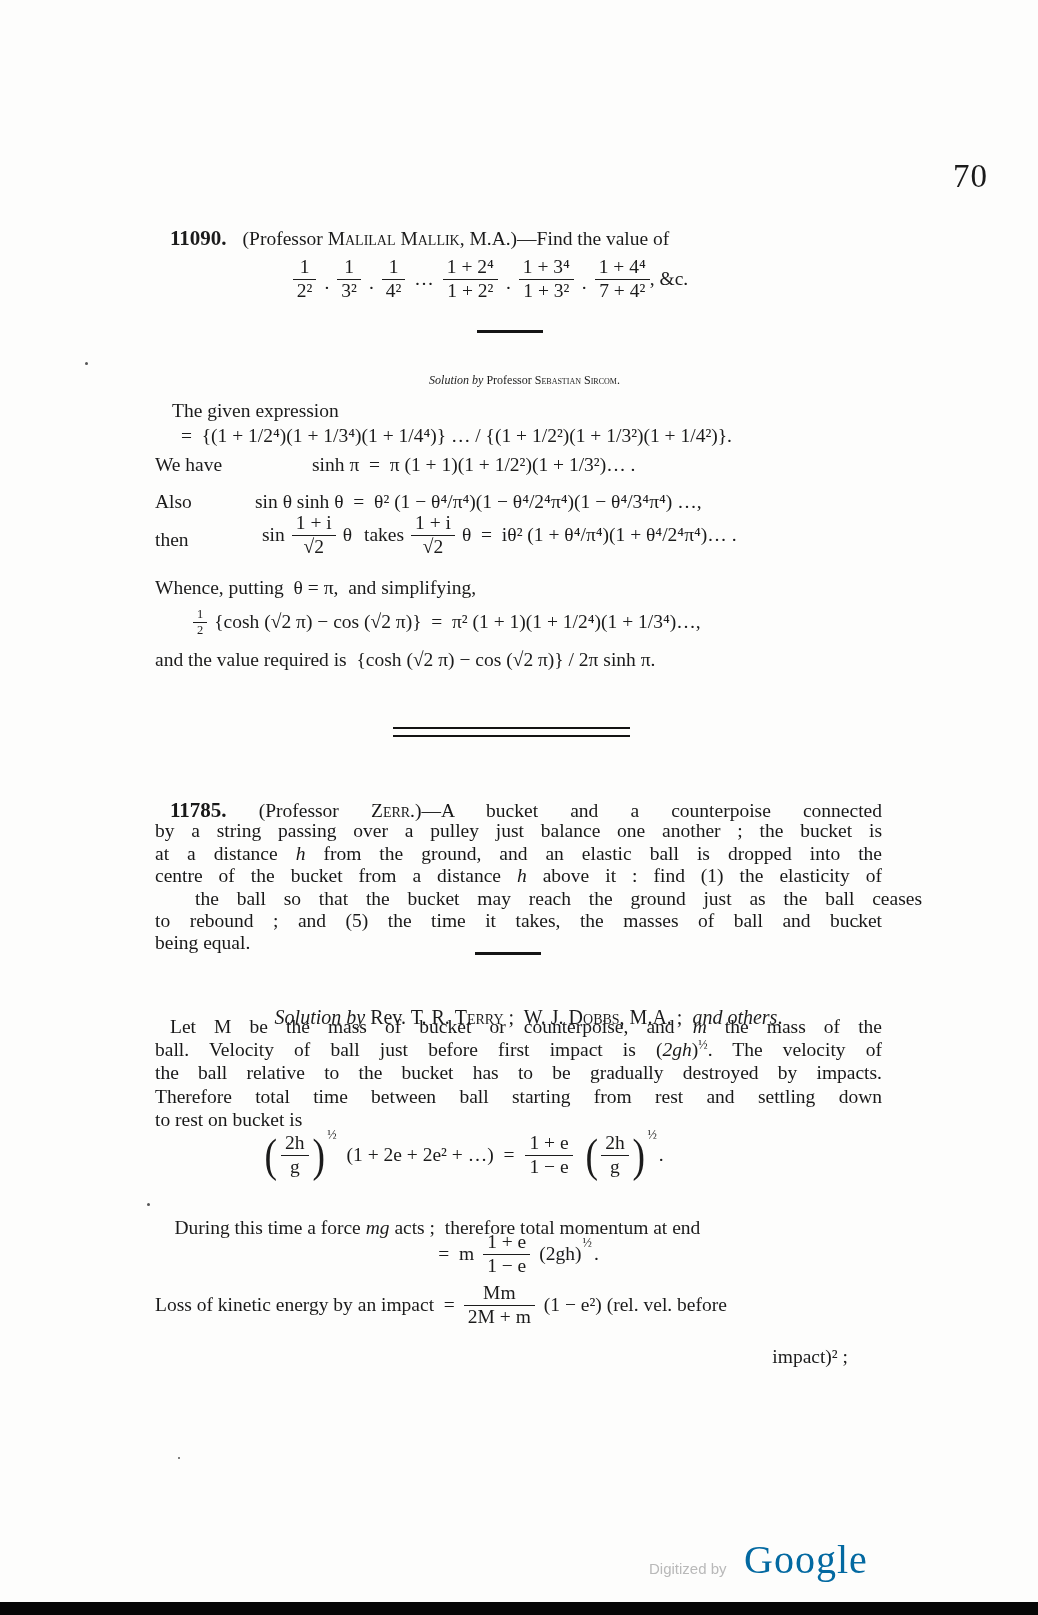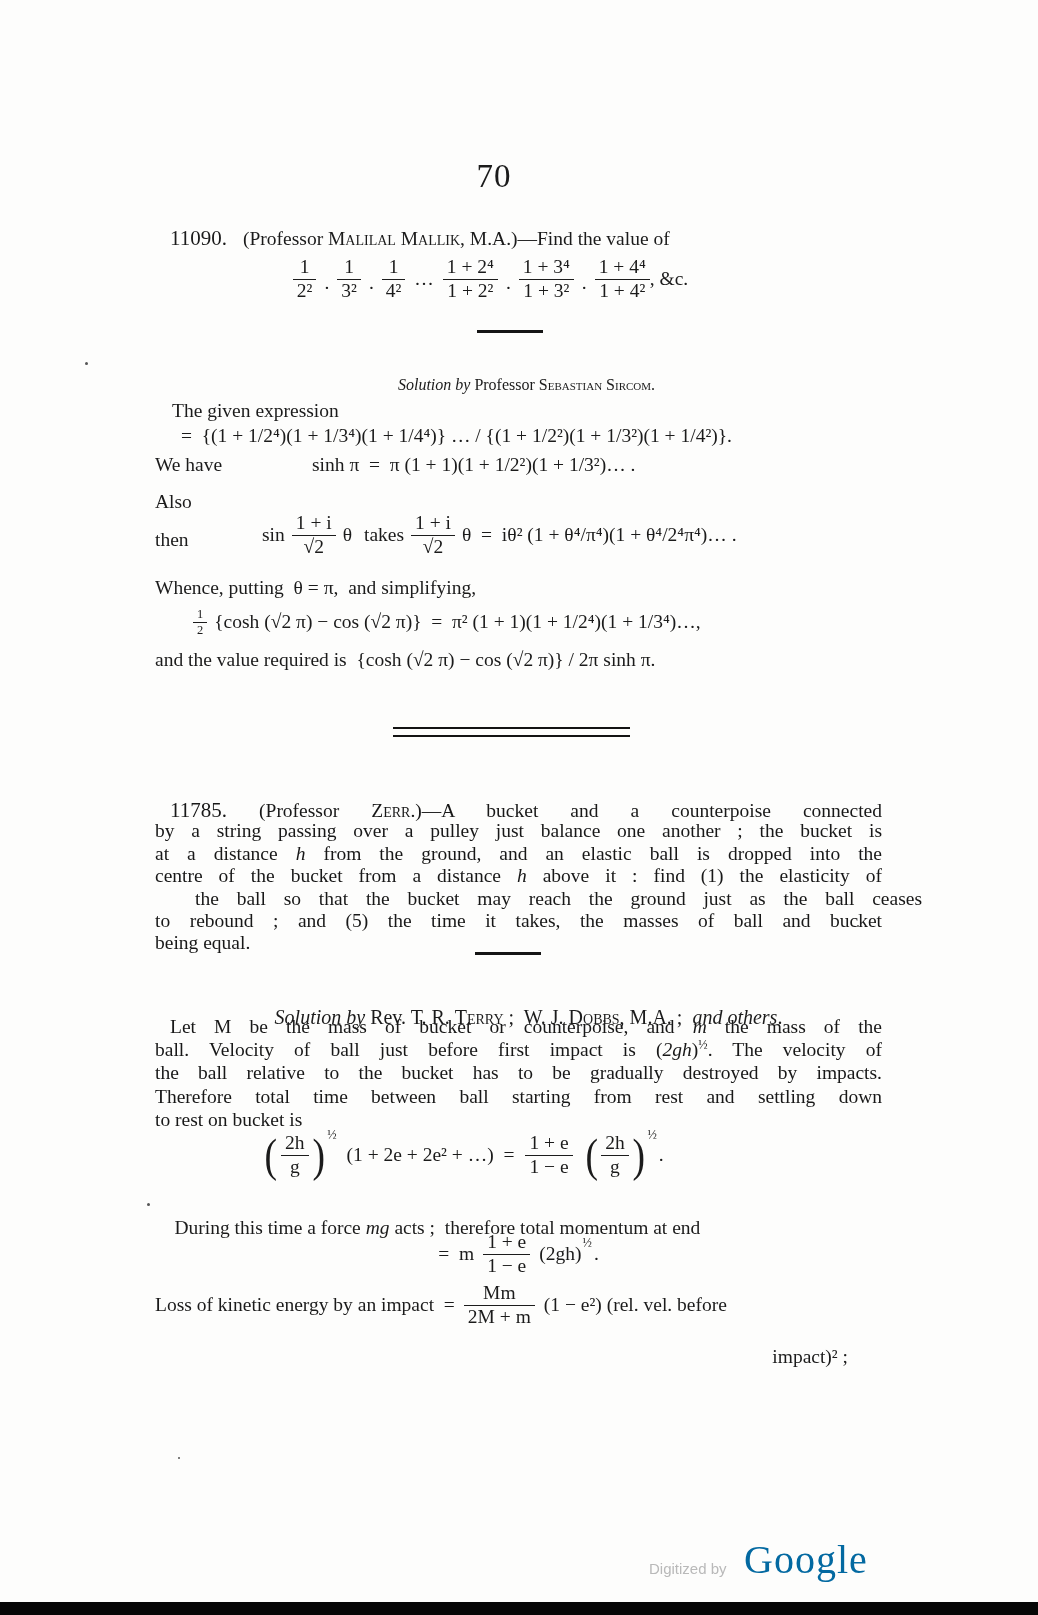--- a/index.html
+++ b/index.html
@@ -4,21 +4,21 @@
 <style>
   *{box-sizing:border-box;margin:0;padding:0}
   body{margin:0;background:#ffffff}
   .page{position:relative;width:1038px;height:1615px;margin:0 auto;background:#fdfdfc;
         font-family:"Liberation Serif","DejaVu Serif",serif;color:#1b1b1b;overflow:hidden}
   .abs{position:absolute}
   .t{font-size:19.5px;line-height:1.18}
   .pre{white-space:pre}
   .it{font-style:italic}
   .sc{font-variant:small-caps}
-  .bnum{font-weight:400;font-size:21px}
+  .bnum{font-weight:700;font-size:21px}
   .jline{position:absolute;left:155px;width:727px;font-size:19.5px;line-height:1.15;
          text-align:justify;text-align-last:justify;color:#181818}
   .jline.noj{text-align:left;text-align-last:auto}
   .center-col{left:155px;width:727px;text-align:center}
   .row{display:flex;align-items:center}
   .frac{display:inline-block;vertical-align:middle;text-align:center;line-height:1.06}
   .frac>span{display:block;padding:0 4px}
   .frac .den{border-top:1.7px solid #1c1c1c;margin-top:1px;padding-top:1px}
   .frac.sm{font-size:12.5px;line-height:1.0}
   .frac.sm .den{border-top-width:1.2px}
@@ -32,21 +32,21 @@
   .speck{position:absolute;background:#555;border-radius:50%}
   .wm{color:#b9b9b9;font-family:"Liberation Sans","DejaVu Sans",sans-serif}
   .wm-brand{color:#0369a1;font-family:"Liberation Serif","DejaVu Serif",serif}
   .bar{background:#060606}
 </style>
 </head>
 <body>
 
 <div class="page">
 
-  <div class="abs" style="top:158px;left:0;width:988px;text-align:center;font-size:33px;letter-spacing:1px;">70</div>
+  <div class="abs" style="top:158px;left:0;width:988px;text-align:right;font-size:33px;letter-spacing:1px;">70</div>
 
   <div class="abs t" style="top:226px;left:170px;white-space:nowrap;">
     <span class="bnum">11090.</span><span class="pre" style="margin-left:16px;"><span>(Professor </span><span class="sc">Malilal Mallik</span><span>, M.A.)—Find the value of</span></span>
   </div>
 
   <div class="abs row" style="top:250px;left:155px;width:727px;height:58px;justify-content:center;transform:translateX(-28px);font-size:19.5px;">
     <span class="frac">
         <span class="num">1</span>
         <span class="den">2²</span>
       </span>
@@ -66,38 +66,39 @@
         <span class="den">1 + 2²</span>
       </span>
     <span class="fsep">.</span>
     <span class="frac">
         <span class="num">1 + 3⁴</span>
         <span class="den">1 + 3²</span>
       </span>
     <span class="fsep">.</span>
     <span class="frac">
         <span class="num">1 + 4⁴</span>
-        <span class="den">1 + 4²</span>
+        <span class="den">7 + 4²</span>
       </span>
     <span class="pre">, &amp;c.</span>
   </div>
 
   <div class="abs rule" style="top:330px;left:477px;width:66px;height:3px;"></div>
 
-  <div class="abs center-col pre" style="top:358px;font-size:16px;">
+  <div class="abs center-col pre" style="top:358px;font-size:12px;">
     <span class="it">Solution by</span><span> Professor </span><span class="sc">Sebastian Sircom</span><span>.</span>
   </div>
 
   <div class="abs t" style="top:399px;left:172px;">The given expression</div>
   <div class="abs t pre" style="top:424px;left:181px;">=  {(1 + 1/2⁴)(1 + 1/3⁴)(1 + 1/4⁴)} … / {(1 + 1/2²)(1 + 1/3²)(1 + 1/4²)}.</div>
 
   <div class="abs t" style="top:453px;left:155px;">We have</div>
   <div class="abs t pre" style="top:453px;left:312px;">sinh π  =  π (1 + 1)(1 + 1/2²)(1 + 1/3²)… .</div>
 
   <div class="abs t" style="top:490px;left:155px;">Also</div>
+  <div class="abs t pre" style="top:490px;left:255px;">sin θ sinh θ  =  θ² (1 − θ⁴/π⁴)(1 − θ⁴/2⁴π⁴)(1 − θ⁴/3⁴π⁴) …,</div>
 
   <div class="abs t" style="top:528px;left:155px;">then</div>
   <div class="abs row" style="top:506px;left:262px;height:58px;font-size:19.5px;justify-content:center;">
     <span>sin</span>
     <span class="frac" style="margin:0 7px;">
         <span class="num">1 + i</span>
         <span class="den">√2</span>
       </span>
     <span style="margin-right:12px;">θ</span>
     <span>takes</span>

